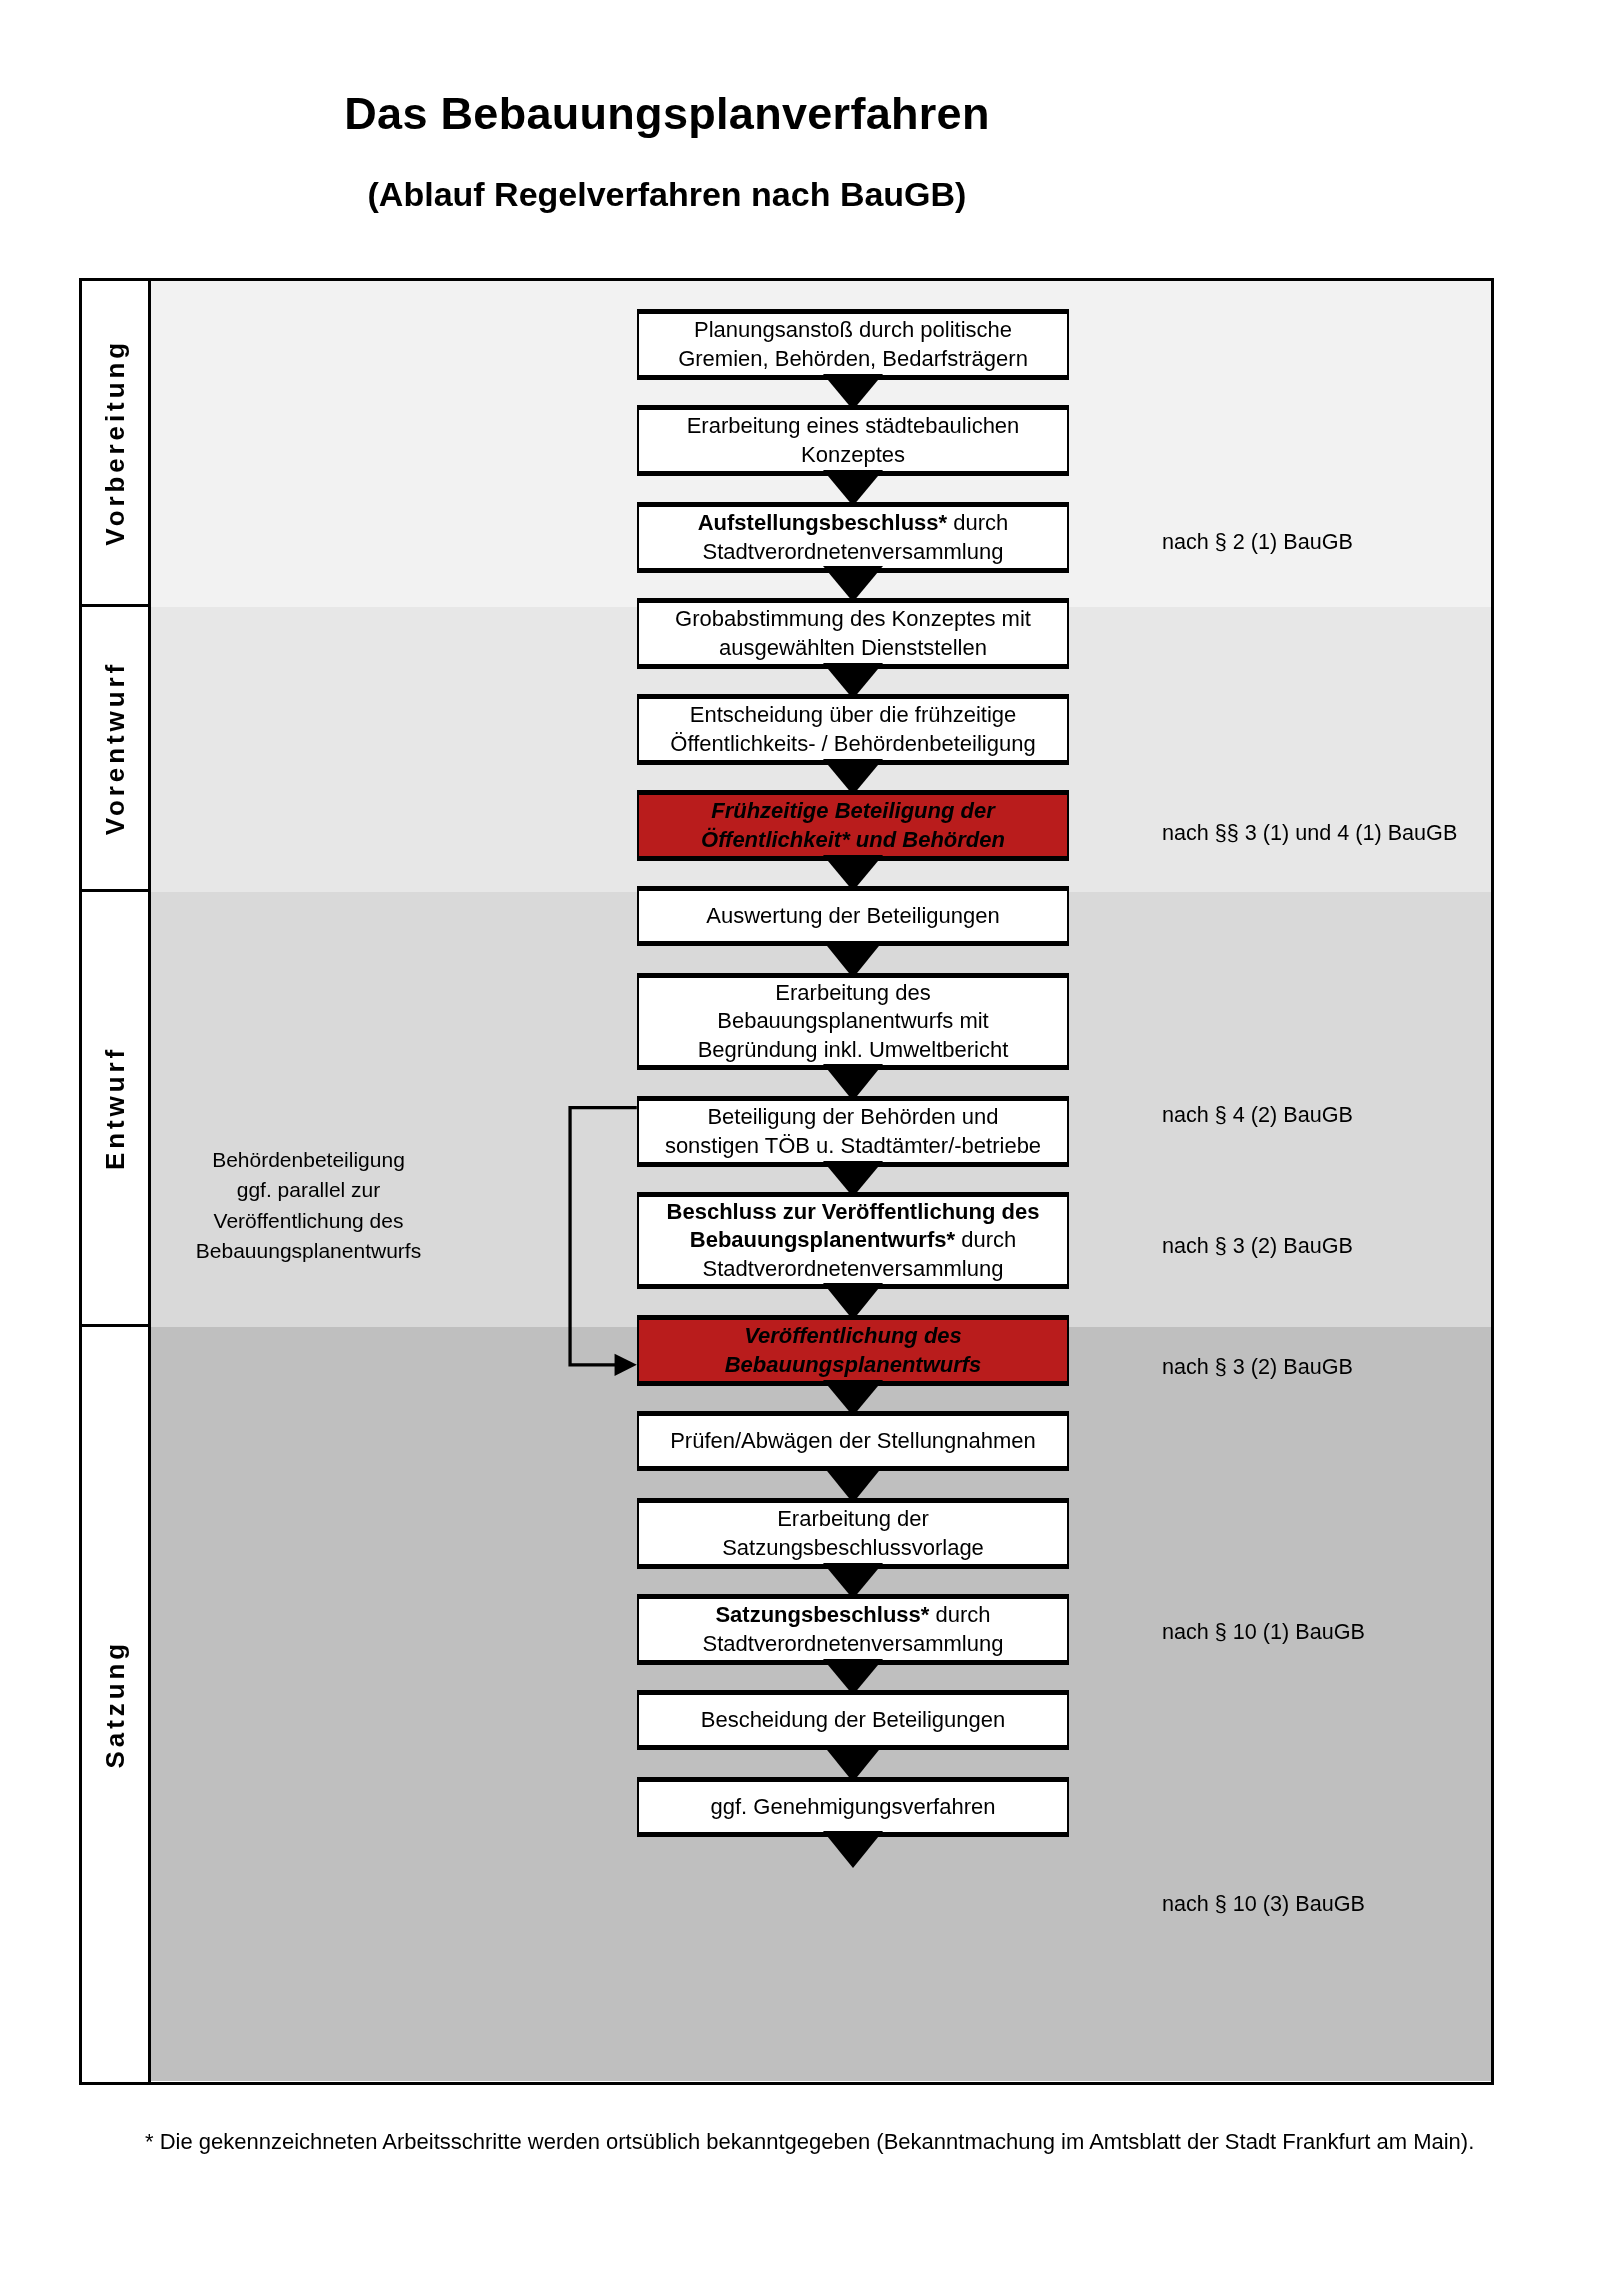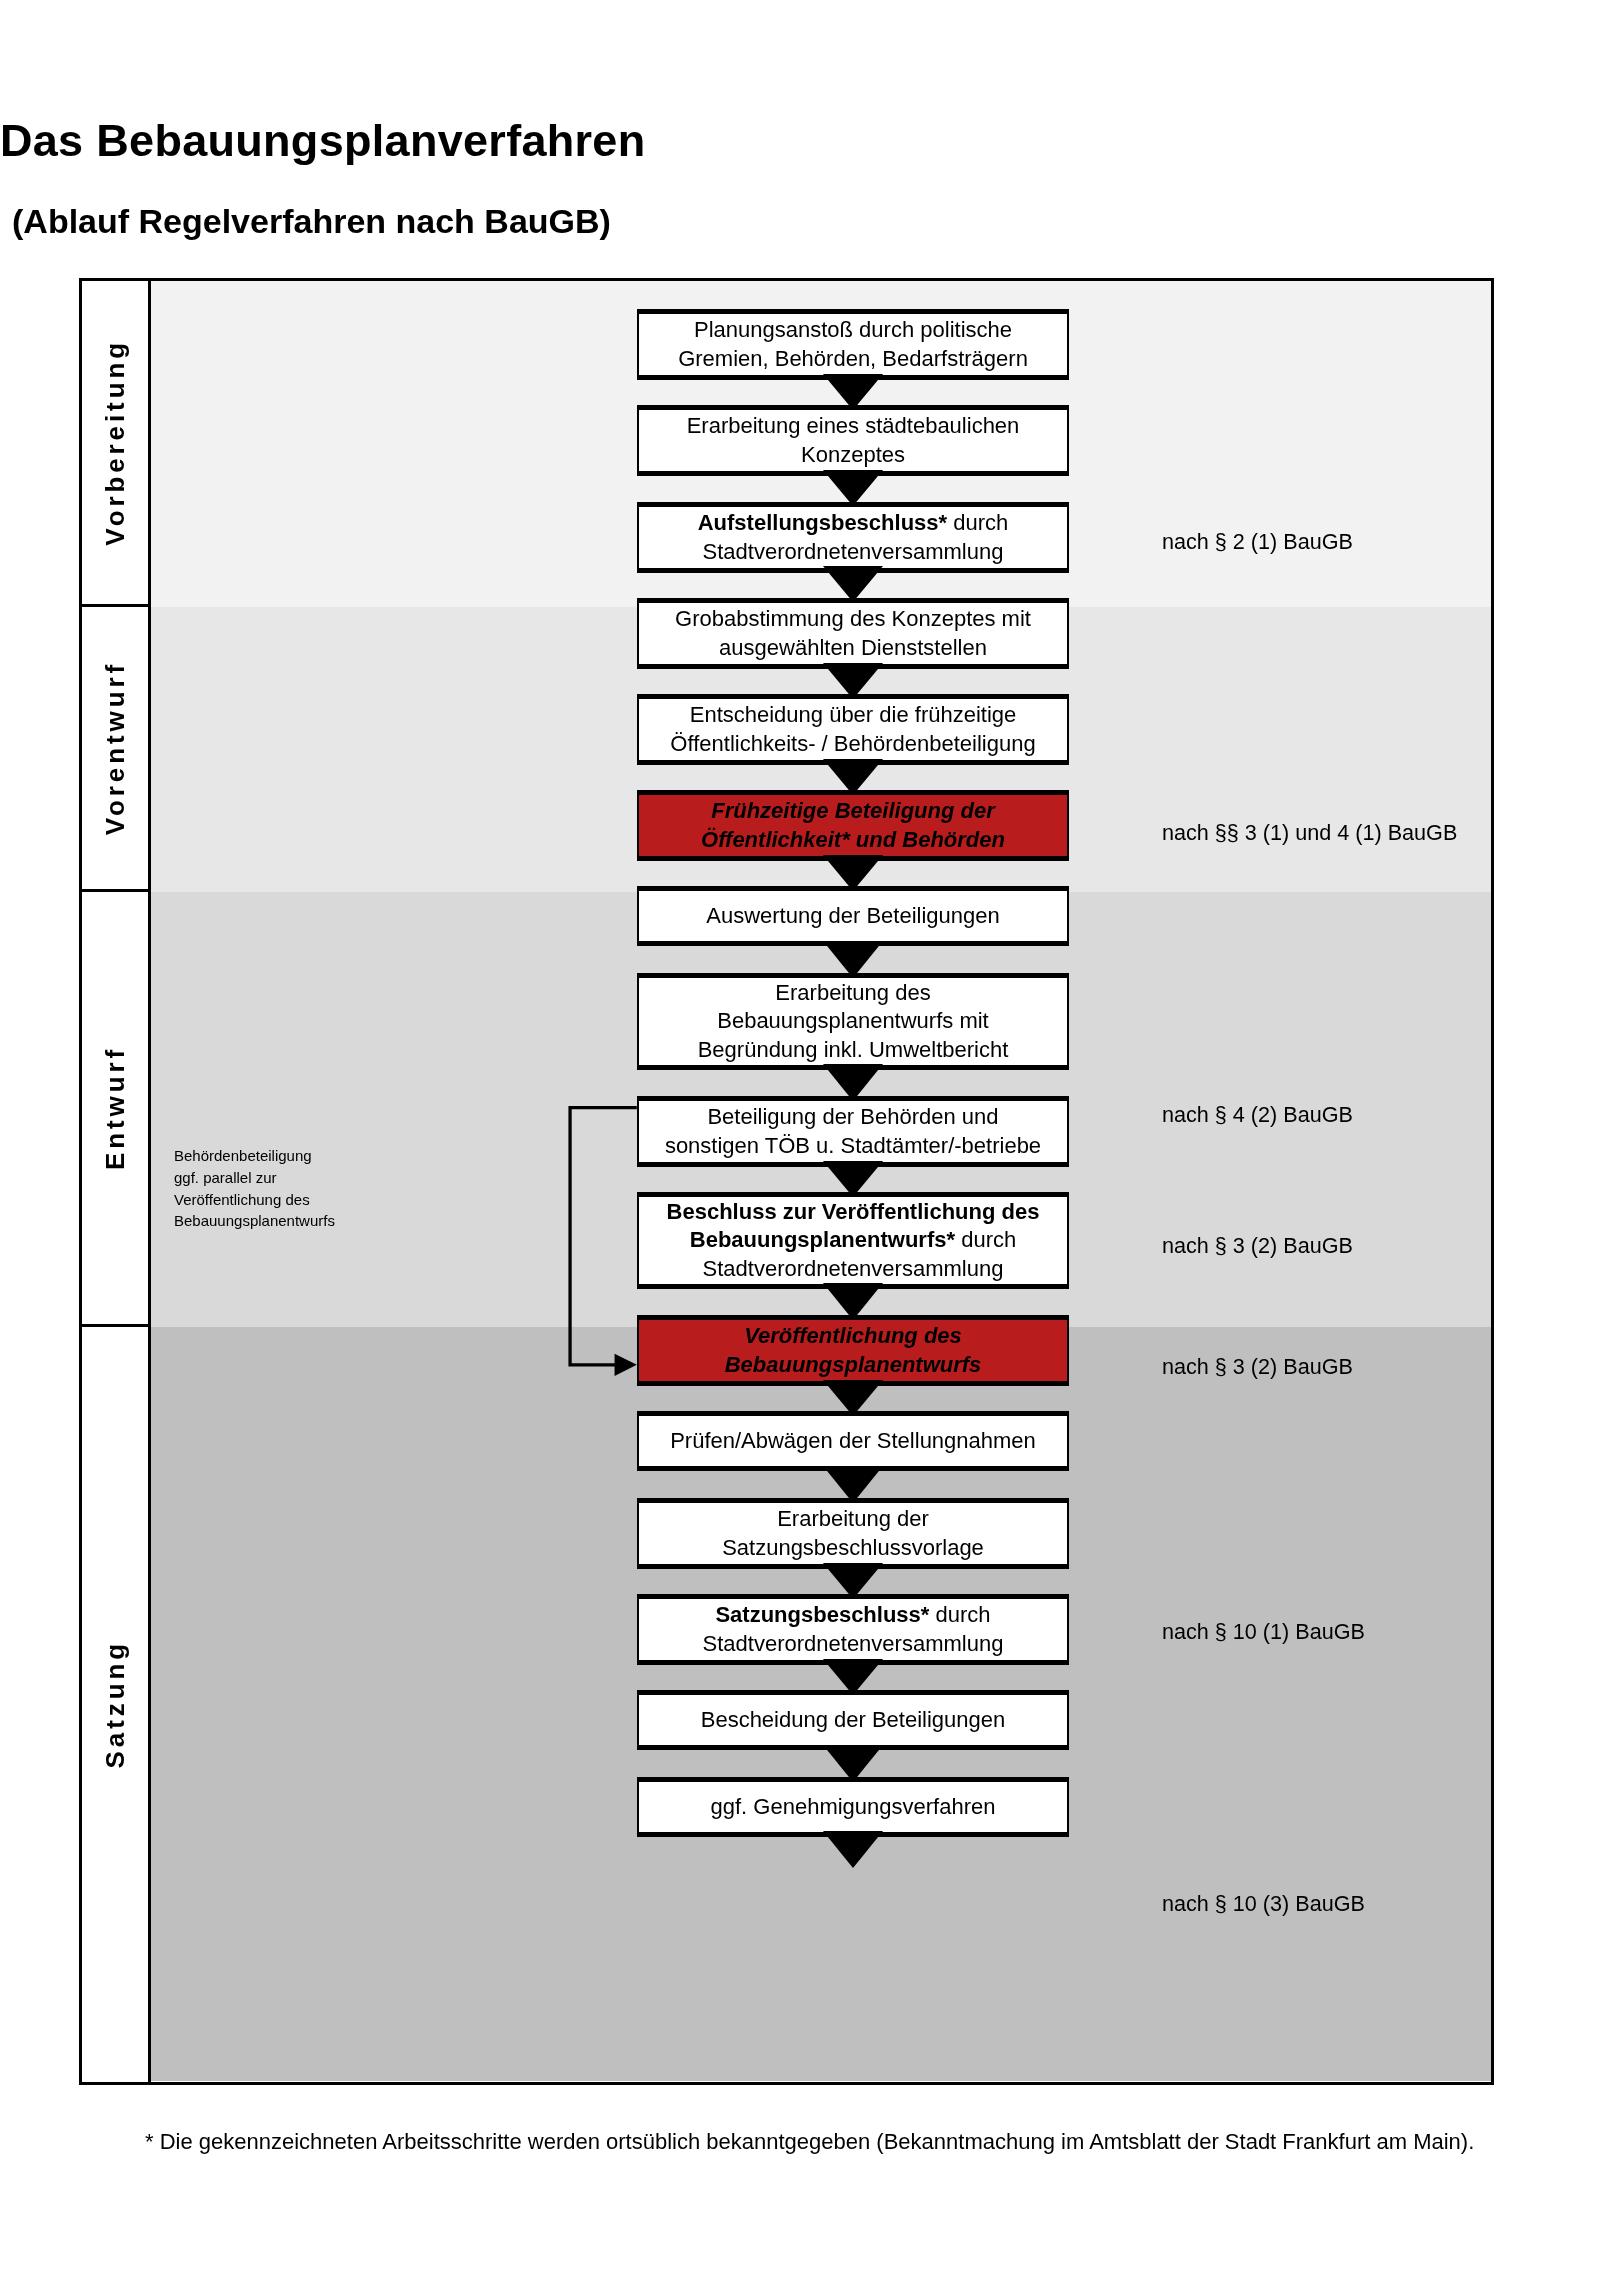--- a/index.html
+++ b/index.html
@@ -12,21 +12,22 @@
     height: 2295px;
     font-family: "Liberation Sans", sans-serif;
     color: #000000;
     position: relative;
     overflow: hidden;
   }
 
   
   .header {
     width: 1334px;
-    padding-top: 117px;
+    text-align: center;
+    padding-top: 90px;
     box-sizing: border-box;
   }
   .doc-title {
     font-size: 45px;
     font-weight: bold;
     letter-spacing: 0.3px;
     line-height: 1.05;
     margin: 0;
   }
   .doc-subtitle {
@@ -142,23 +143,24 @@
   .law-note {
     position: absolute;
     left: 1011px;
     font-size: 21.6px;
     white-space: nowrap;
   }
 
   
   .side-note {
     position: absolute;
-    left: 23px;
+    left: 17px;
     width: 281px;
-    font-size: 15px;
+    text-align: center;
+    font-size: 21px;
     line-height: 1.45;
   }
 
   
   .bracket {
     position: absolute;
     z-index: 3;
   }
   .bracket svg { display: block; }
 

